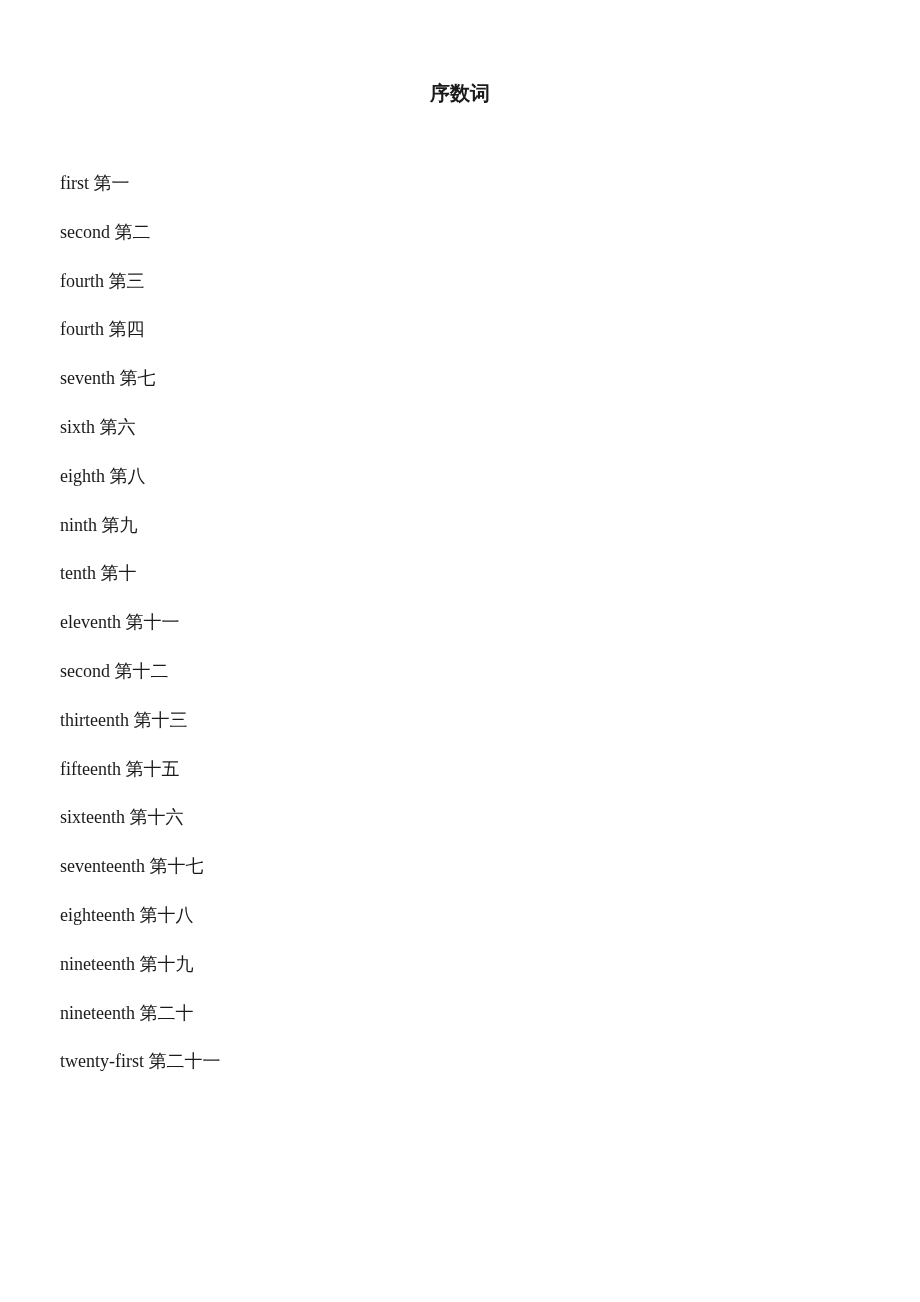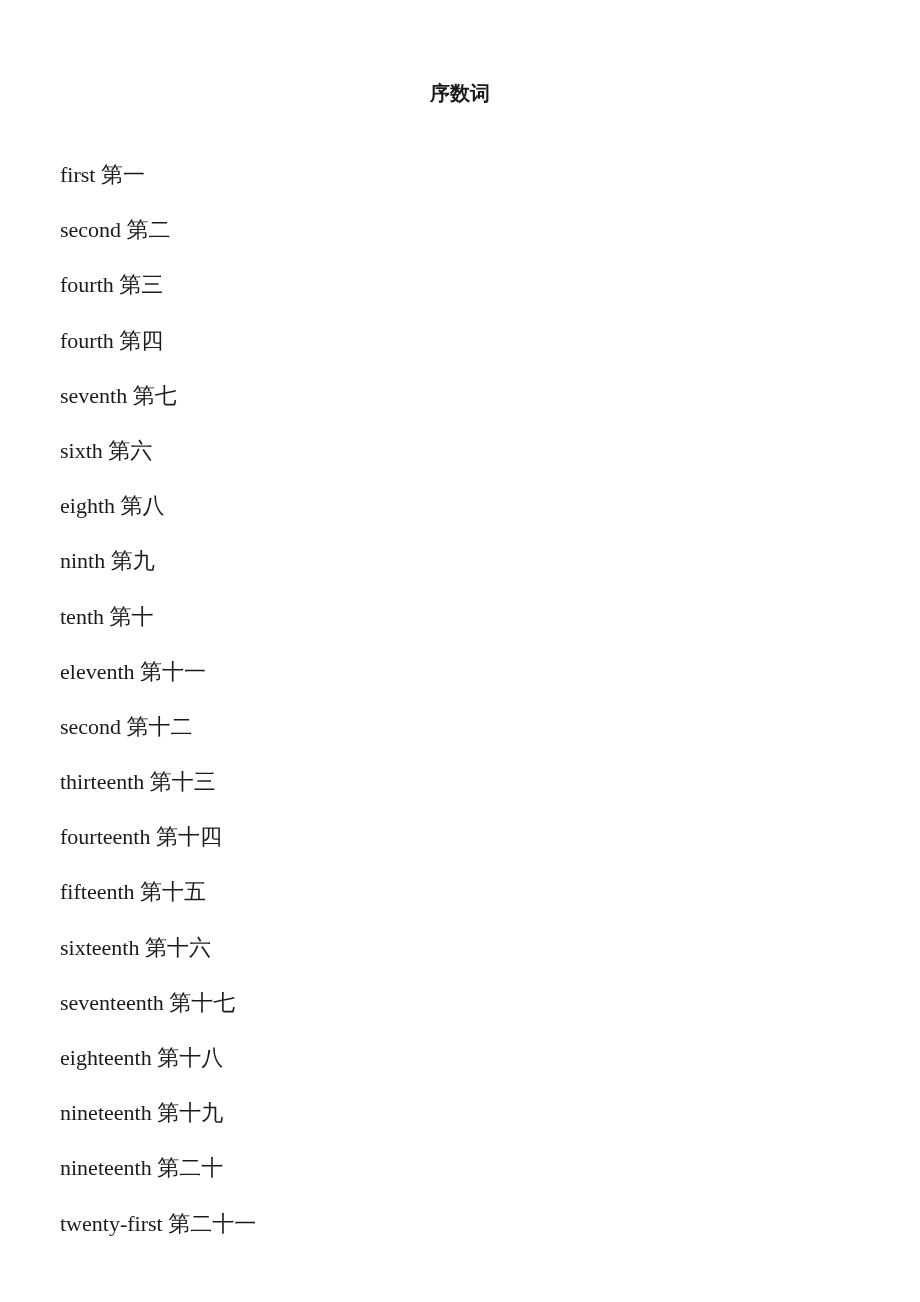--- a/index.html
+++ b/index.html
@@ -18,33 +18,33 @@
     }
 
     .page-container {
       padding: 80px 60px 80px 60px;
     }
 
     .page-title {
       text-align: center;
       font-size: 20px;
       font-weight: bold;
-      margin-bottom: 40px;
+      margin-bottom: 52px;
       font-family: serif;
     }
 
     .word-list {
       list-style: none;
       padding: 0;
       margin: 0;
     }
 
     .word-item {
       padding: 10px 0;
-      font-size: 22px;
+      font-size: 18px;
       line-height: 1.6;
     }
   </style>
 </head>
 <body>
 
 <div class="page-container">
   <h1 class="page-title">序数词</h1>
 
   <ul class="word-list" id="word-list">
@@ -53,21 +53,20 @@
       <li class="word-item">fourth 第三</li>
       <li class="word-item">fourth 第四</li>
       <li class="word-item">seventh 第七</li>
       <li class="word-item">sixth 第六</li>
       <li class="word-item">eighth 第八</li>
       <li class="word-item">ninth 第九</li>
       <li class="word-item">tenth 第十</li>
       <li class="word-item">eleventh 第十一</li>
       <li class="word-item">second 第十二</li>
       <li class="word-item">thirteenth 第十三</li>
-      <li class="word-item">fourteenth 第十四</li>
       <li class="word-item">fifteenth 第十五</li>
       <li class="word-item">sixteenth 第十六</li>
       <li class="word-item">seventeenth 第十七</li>
       <li class="word-item">eighteenth 第十八</li>
       <li class="word-item">nineteenth 第十九</li>
       <li class="word-item">nineteenth 第二十</li>
       <li class="word-item">twenty-first 第二十一</li>
     </ul>
 </div>
 

